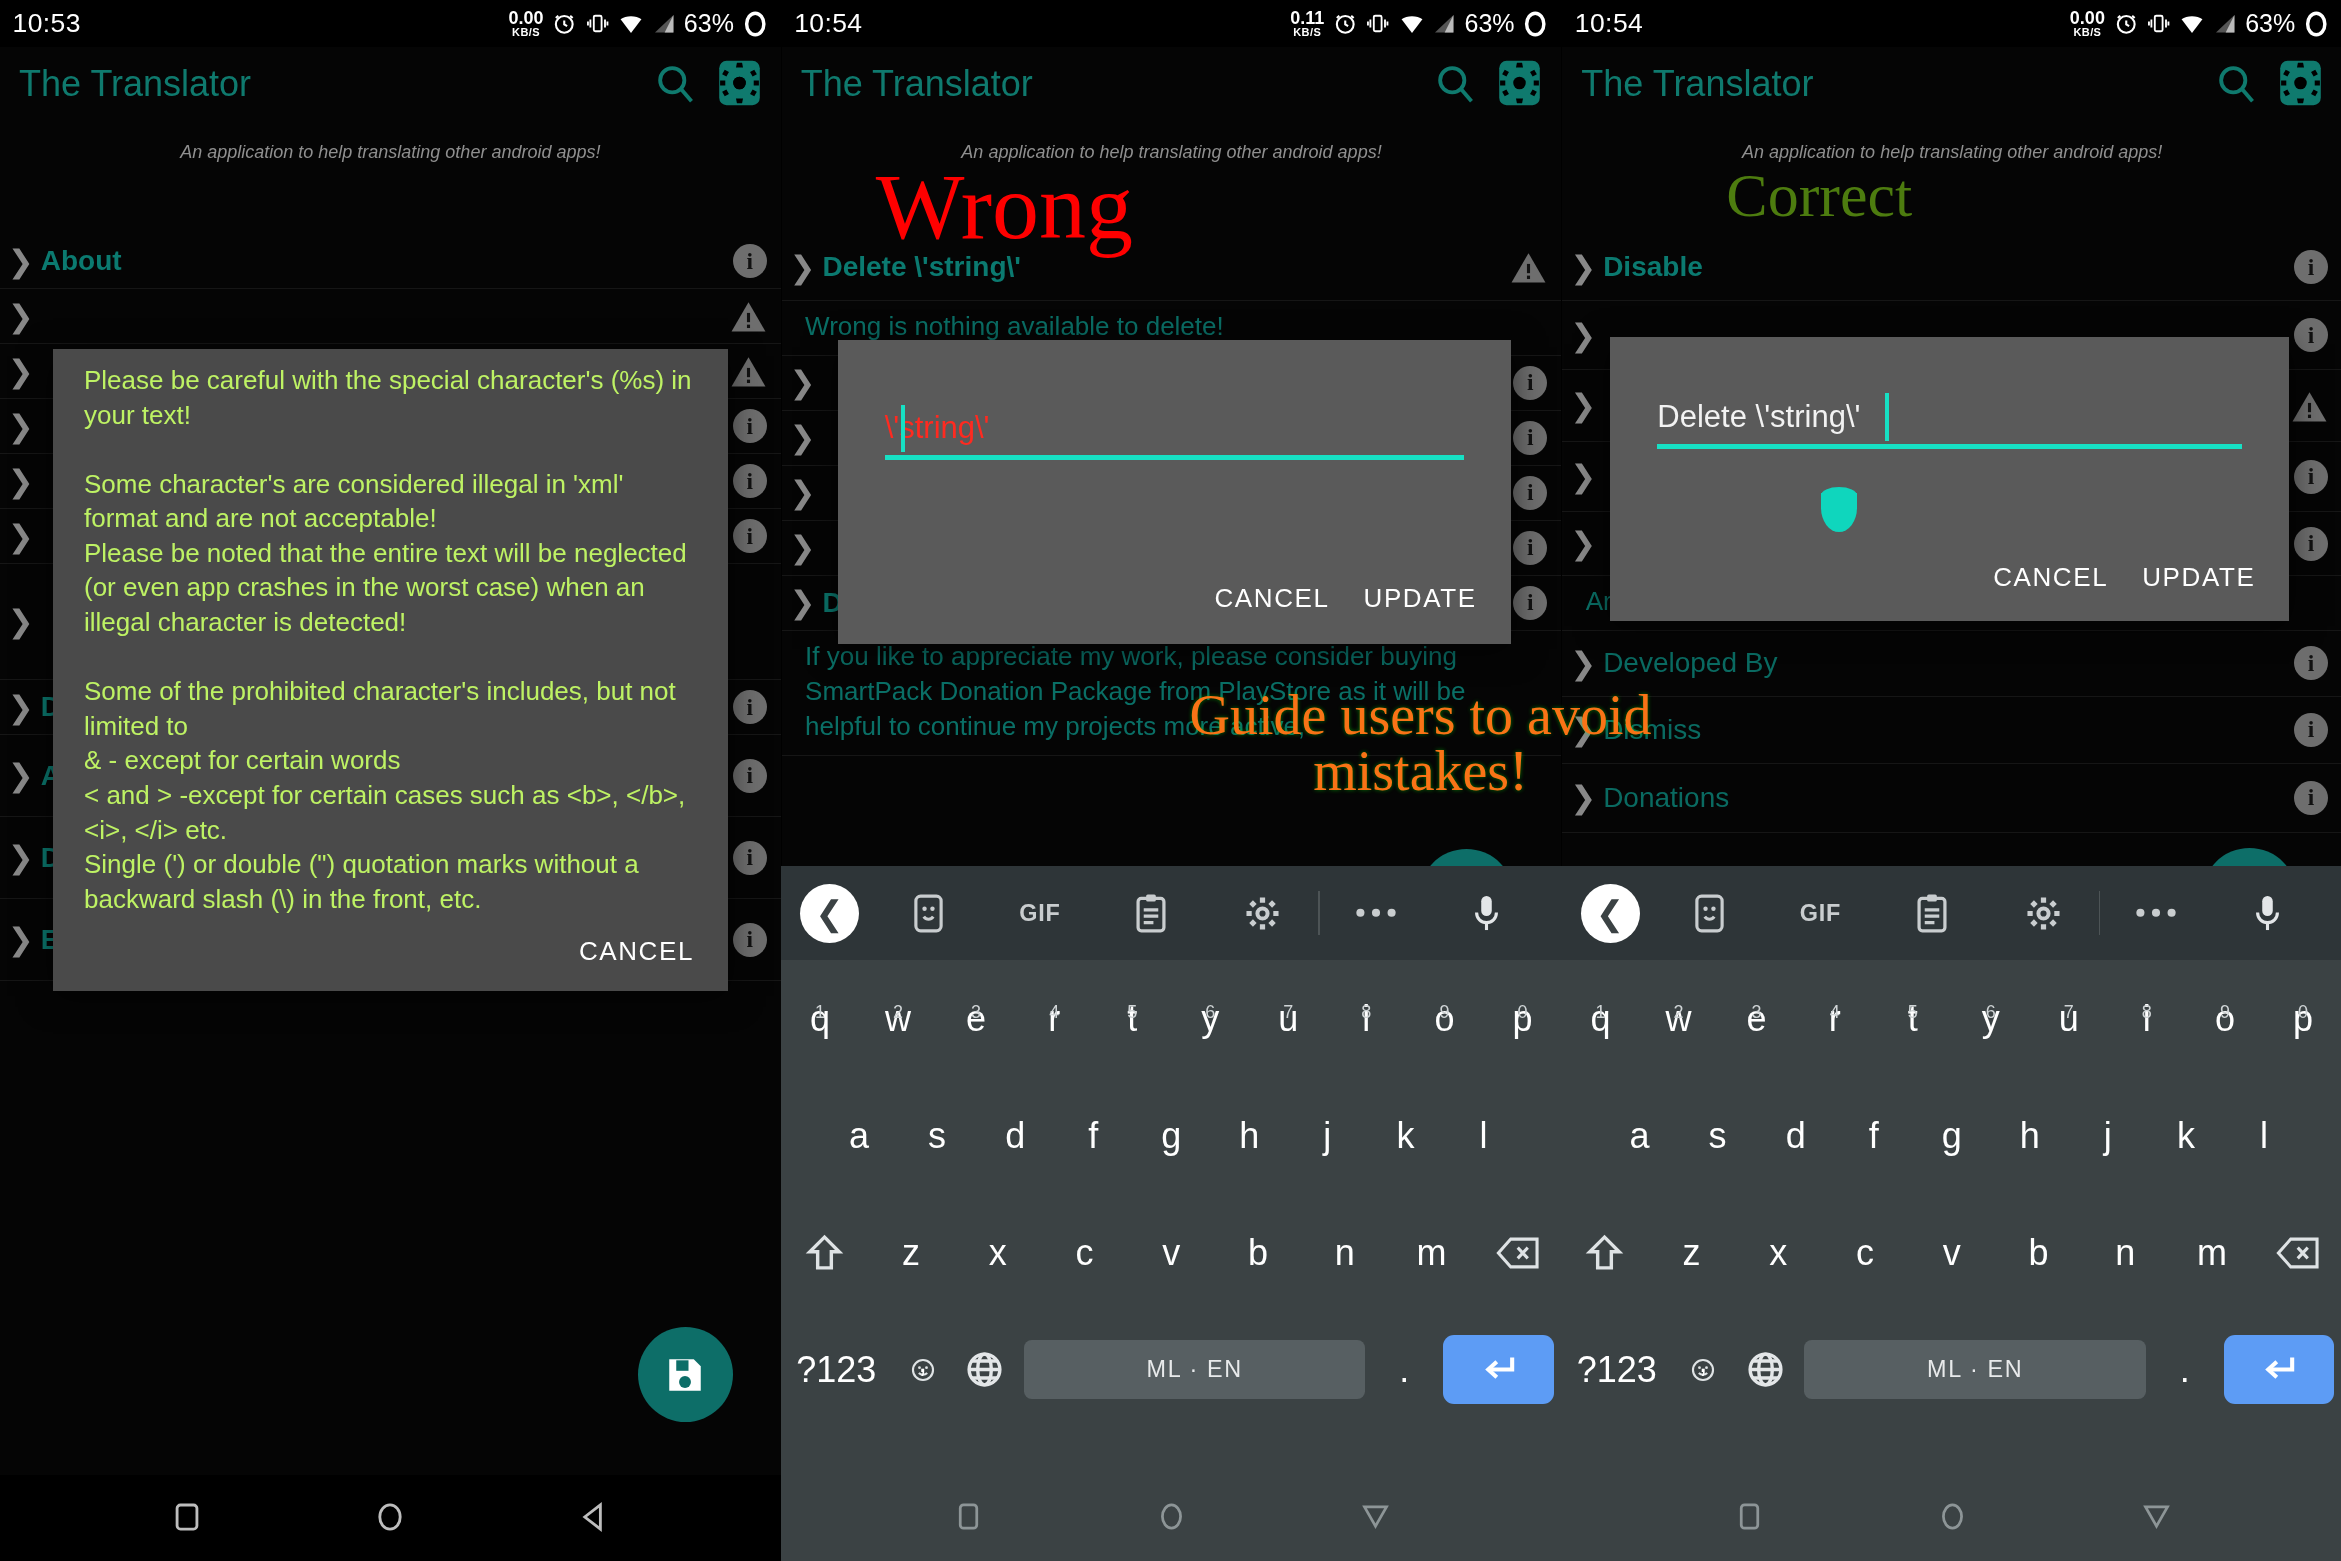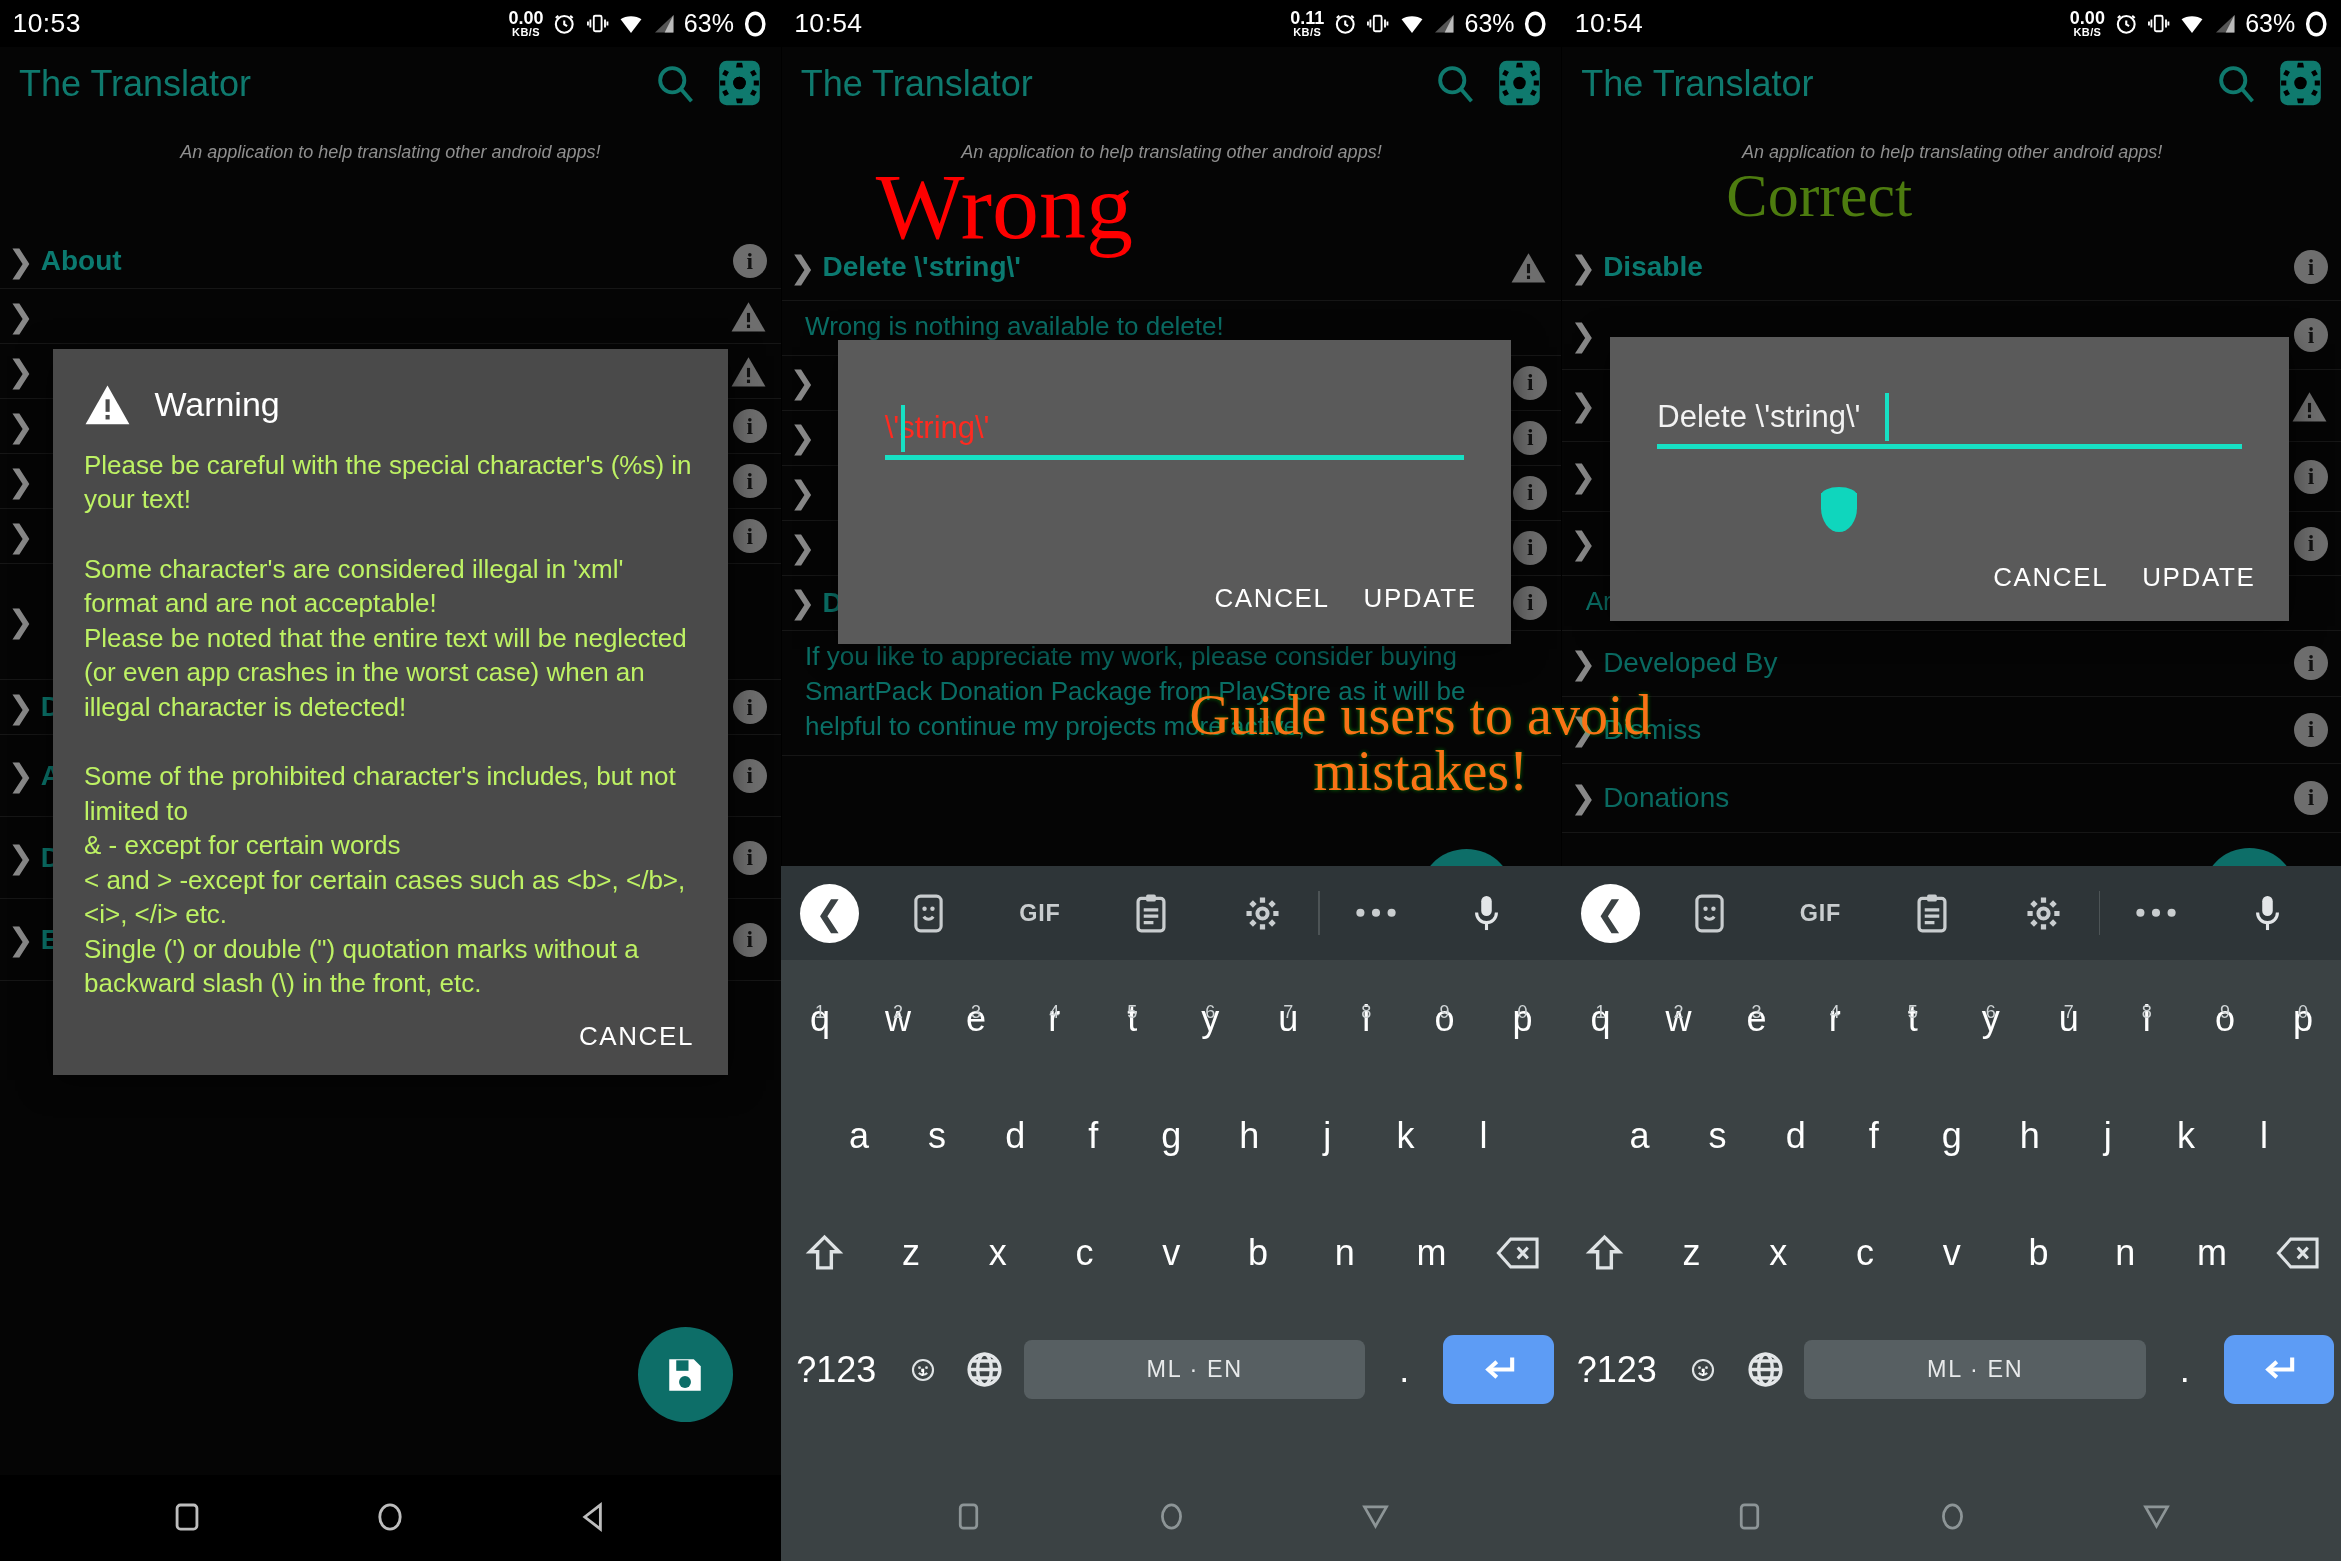--- a/index.html
+++ b/index.html
@@ -281,30 +281,20 @@
 
     <div class="fab" style="right:48px; bottom:139px;">
       <svg width="42" height="42" viewBox="0 0 24 24">
           <path d="M3 3h14l4 4v14H3z" fill="#fff"></path>
           <rect x="7" y="3.6" width="7" height="6" fill="#0d6e68"></rect>
           <circle cx="12" cy="16" r="3.4" fill="#0d6e68"></circle>
         </svg>
     </div>
 
     <div class="dialog" style="left:53px; top:349px; width:675px;">
-      <div class="dlg-head">
-        <span class="warn-icon" style="width:47px;height:44px">
-          <svg width="47" height="44" viewBox="0 0 24 22">
-              <path d="M12 1.6 23.2 21.4H.8z" fill="#fff"></path>
-              <rect x="11" y="8.6" width="2.1" height="6.4" fill="#4a4a4a"></rect>
-              <rect x="11" y="16.6" width="2.1" height="2.3" fill="#4a4a4a"></rect>
-            </svg>
-        </span>
-        <span class="dlg-title">Warning</span>
-      </div>
       <div class="dlg-body">Please be careful with the special character's (%s) in your text!
 
 Some character's are considered illegal in 'xml' format and are not acceptable!
 Please be noted that the entire text will be neglected (or even app crashes in the worst case) when an illegal character is detected!
 
 Some of the prohibited character's includes, but not limited to
 &amp; - except for certain words
 &lt; and &gt; -except for certain cases such as &lt;b&gt;, &lt;/b&gt;, &lt;i&gt;, &lt;/i&gt; etc.
 Single (') or double (") quotation marks without a backward slash (\) in the front, etc.</div>
       <div class="dlg-actions">

